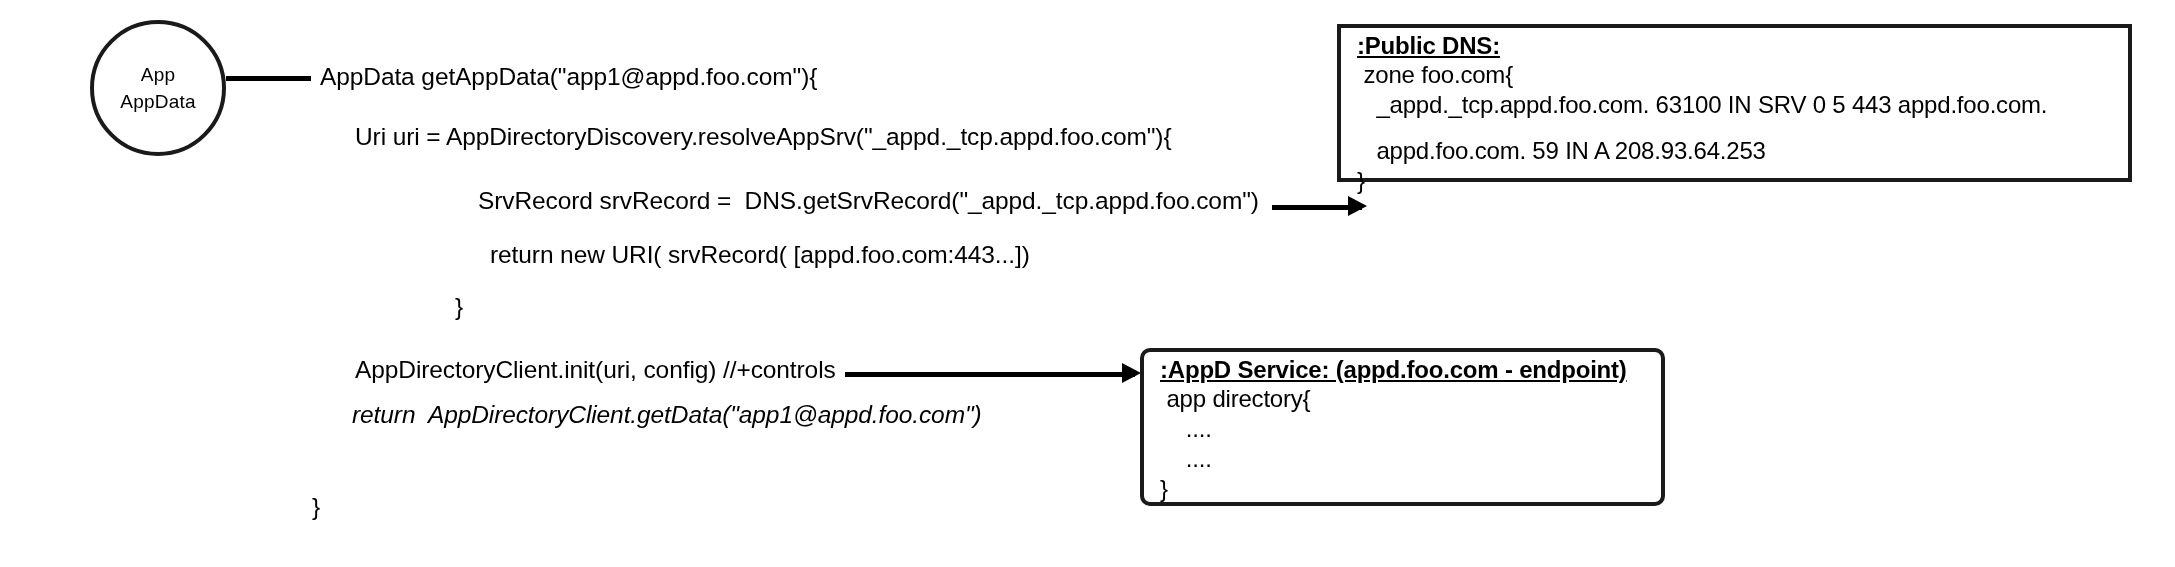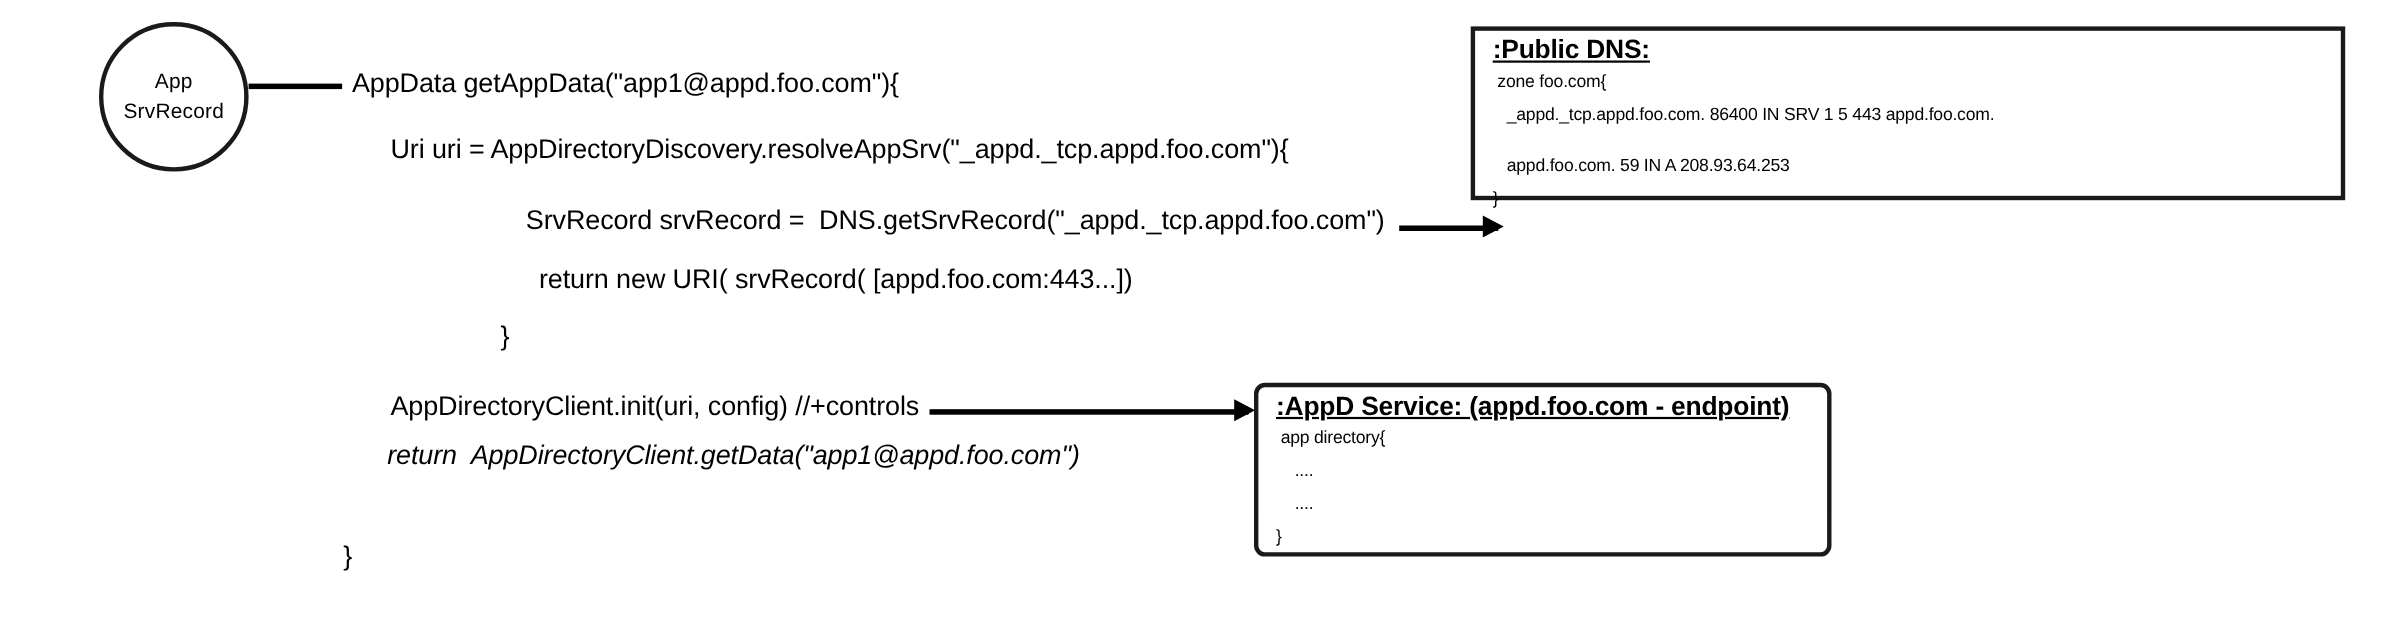--- a/index.html
+++ b/index.html
@@ -85,35 +85,35 @@
   .note-title {
     font-weight: bold;
     font-size: 24px;
     line-height: 28px;
     text-decoration: underline;
     display: inline-block;
     white-space: pre;
     letter-spacing: -0.2px;
   }
   .note-line {
-    font-size: 16px;
+    font-size: 24px;
     line-height: 30px;
     white-space: pre;
     letter-spacing: -0.2px;
   }
   .note-line.blank { height: 16px; line-height: 16px; }
 </style>
 </head>
 <body>
 
 <div id="canvas">
 
   <div class="actor-circle">
     <div class="actor-line">App</div>
-    <div class="actor-line">SrvRecord</div>
+    <div class="actor-line">AppData</div>
   </div>
 
   <div class="conn" style="left:226px; top:76px; width:85px;"></div>
 
   <div class="code-line" style="left:320px; top:62px;">AppData getAppData("app1@appd.foo.com"){</div>
 
   <div class="code-line" style="left:478px; top:186px;">SrvRecord srvRecord =  DNS.getSrvRecord("_appd._tcp.appd.foo.com")</div>
 
   <div class="code-line" style="left:355px; top:122px;">Uri uri = AppDirectoryDiscovery.resolveAppSrv("_appd._tcp.appd.foo.com"){</div>
 
@@ -130,21 +130,21 @@
   <div class="arrowhead" style="left:1122px; top:363px;"></div>
 
   <div class="code-line" style="left:352px; top:400px;font-style:italic;">return  AppDirectoryClient.getData("app1@appd.foo.com")</div>
 
   <div class="code-line" style="left:312px; top:492px;">}</div>
 
   <div class="note-box" style="left:1337px; top:24px; width:795px; height:158px;">
     <div class="note-inner">
       <div class="note-title">:Public DNS:</div>
       <div class="note-line"> zone foo.com{</div>
-      <div class="note-line">   _appd._tcp.appd.foo.com. 86400 IN SRV 1 5 443 appd.foo.com.</div>
+      <div class="note-line">   _appd._tcp.appd.foo.com. 63100 IN SRV 0 5 443 appd.foo.com.</div>
       <div class="note-line blank"></div>
       <div class="note-line">   appd.foo.com. 59 IN A 208.93.64.253</div>
       <div class="note-line">}</div>
     </div>
   </div>
 
   <div class="note-box rounded" style="left:1140px; top:348px; width:525px; height:158px;">
     <div class="note-inner">
       <div class="note-title">:AppD Service: (appd.foo.com - endpoint)</div>
       <div class="note-line"> app directory{</div>

